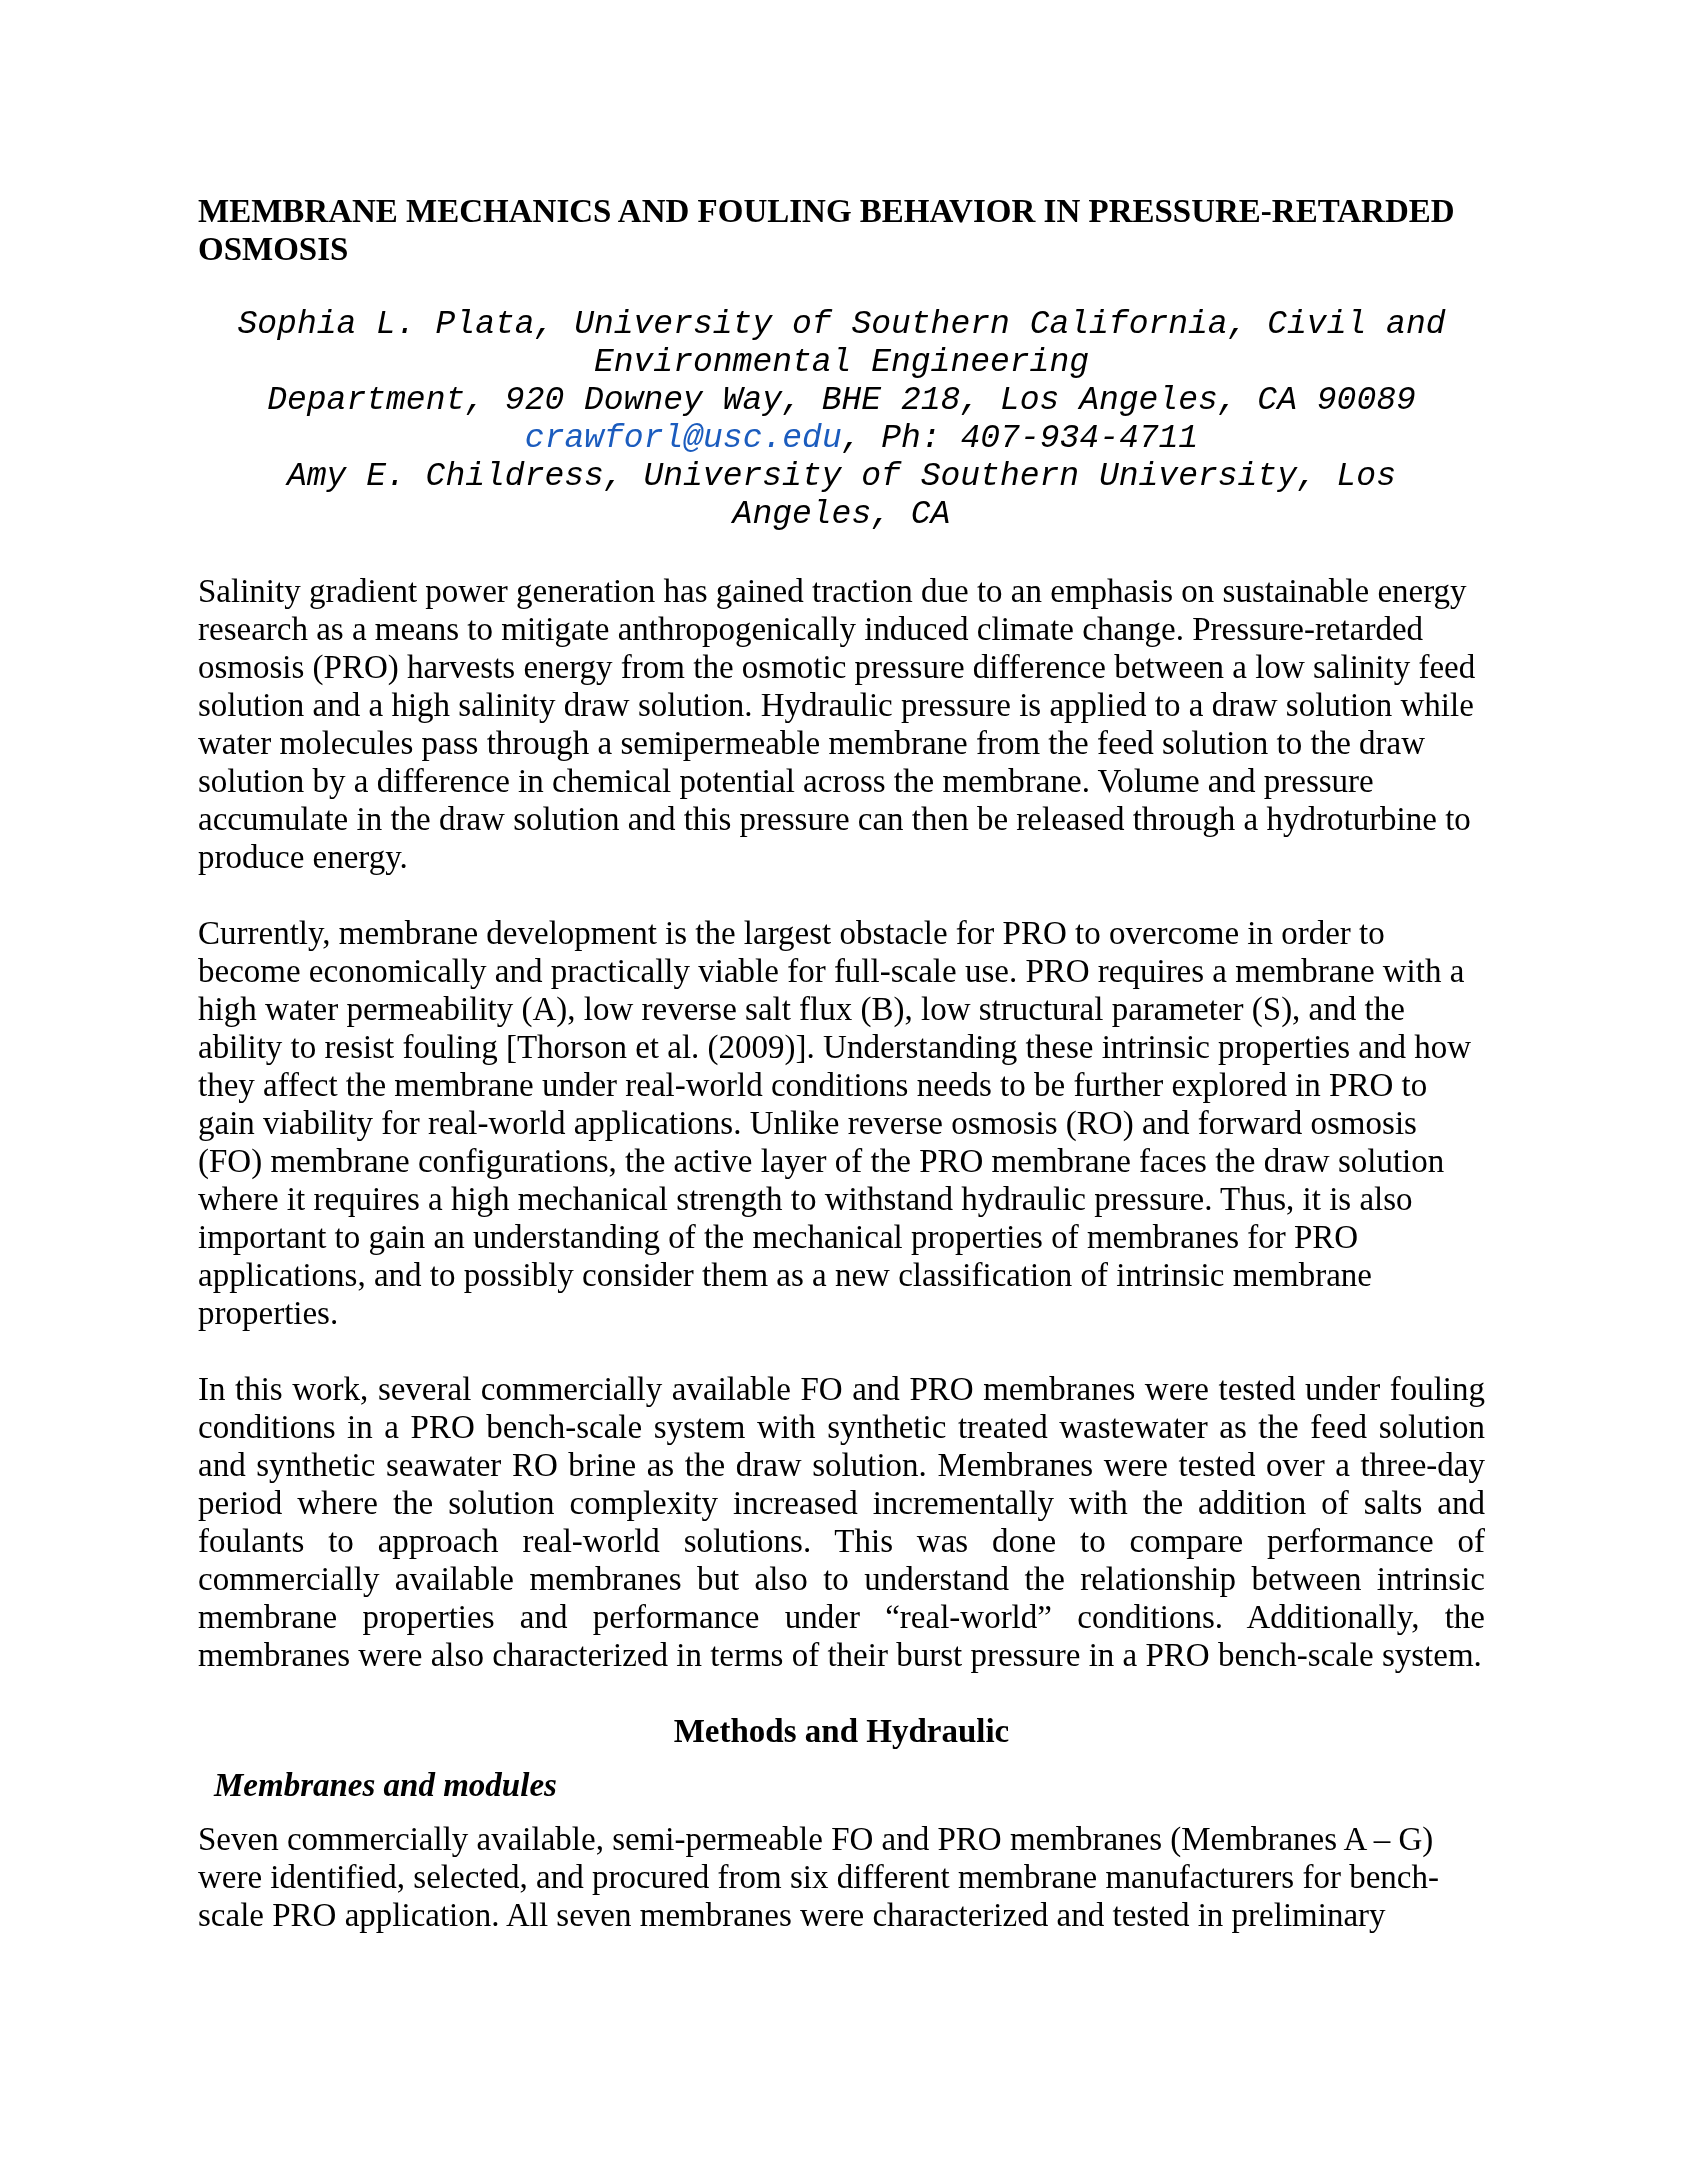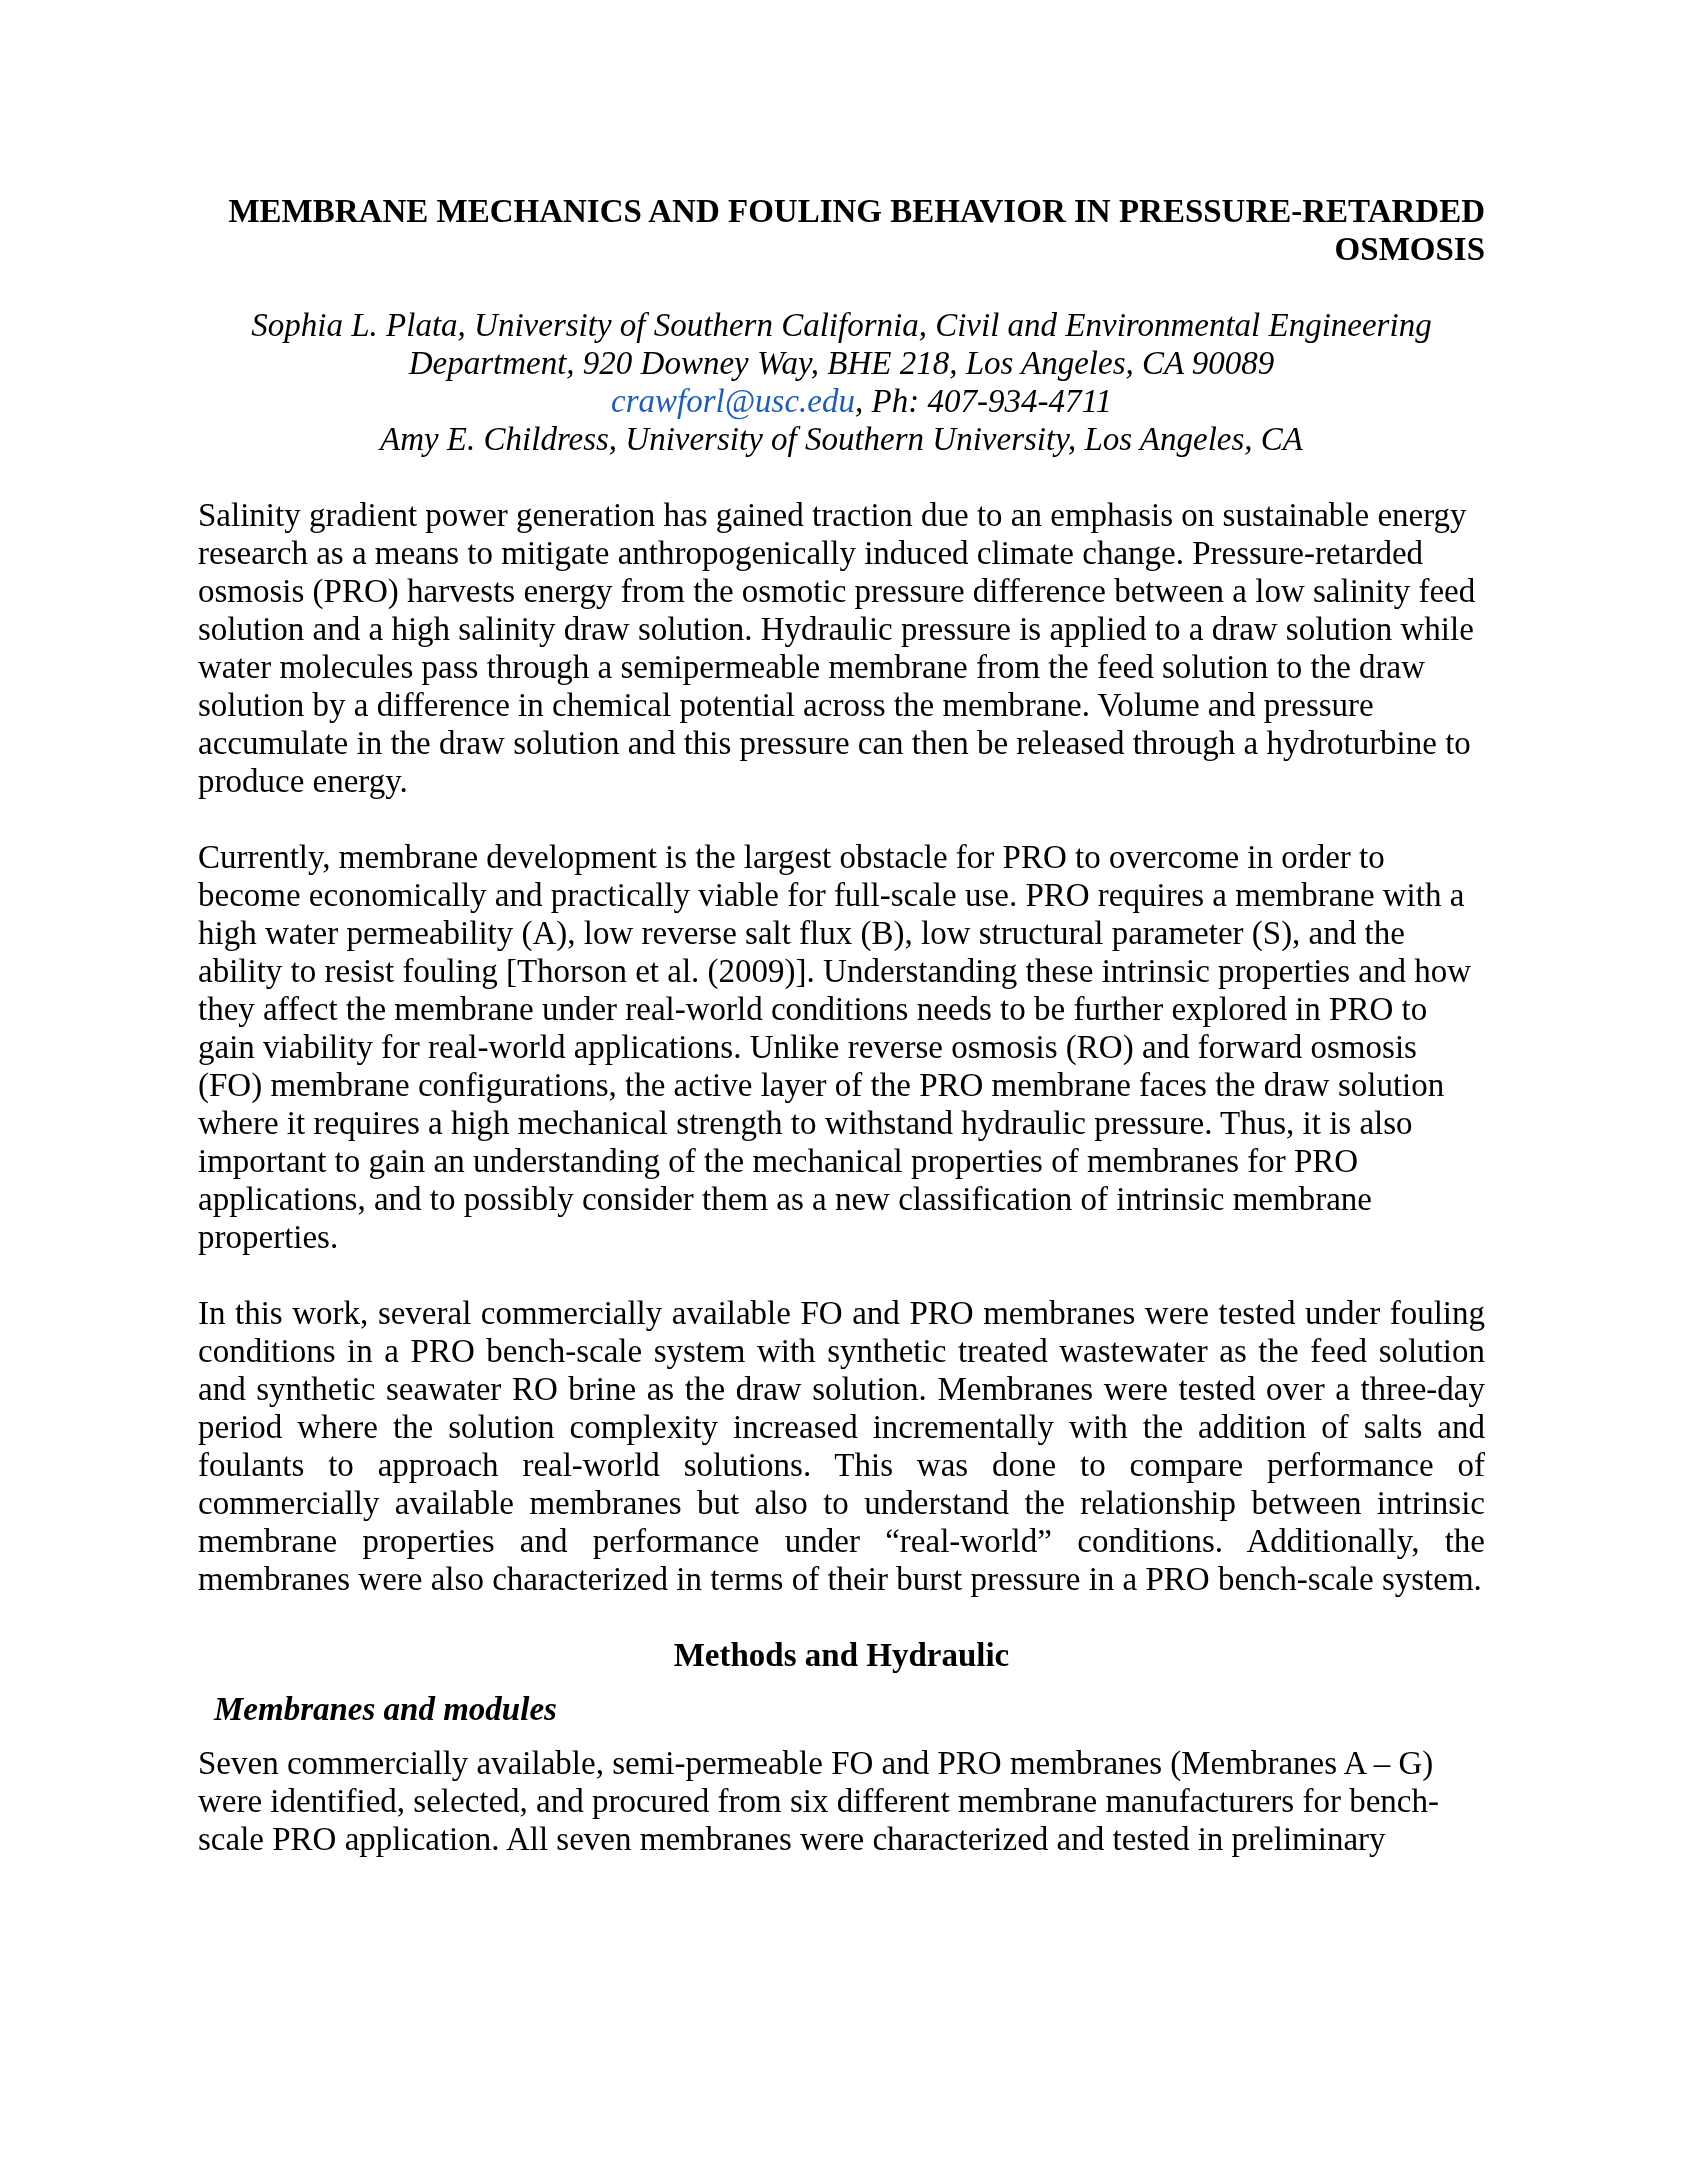--- a/index.html
+++ b/index.html
@@ -20,26 +20,27 @@
     height: 2178px;
     padding: 192px 198px 0 198px;
     font-size: 33px;
     line-height: 38px;
   }
   .title {
     margin: 0;
     font-size: 33px;
     line-height: 38px;
     font-weight: bold;
-    text-align: right;
+    text-align: left;
   }
   .authors {
     margin-top: 38px;
     text-align: center;
     font-style: italic;
+    font-family: Liberation Mono, monospace;
   }
   .authors .line { margin: 0; }
   .email {
     text-decoration: none;
     font-style: italic;
   }
   .heading {
     margin: 0;
     font-size: 33px;
     line-height: 38px;

